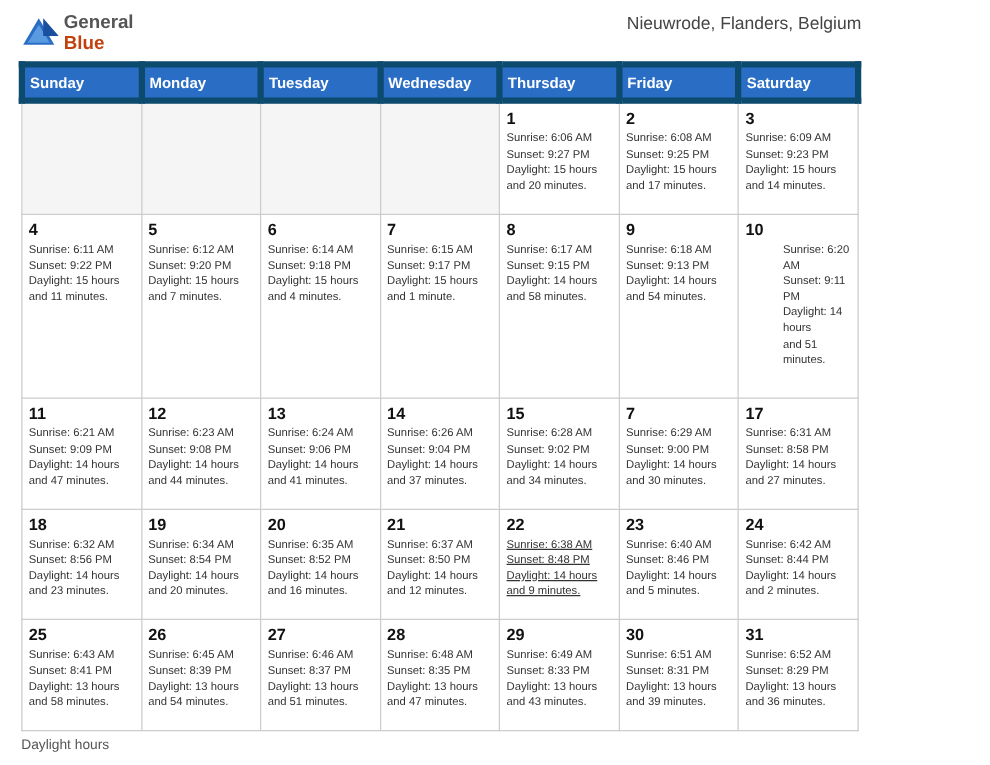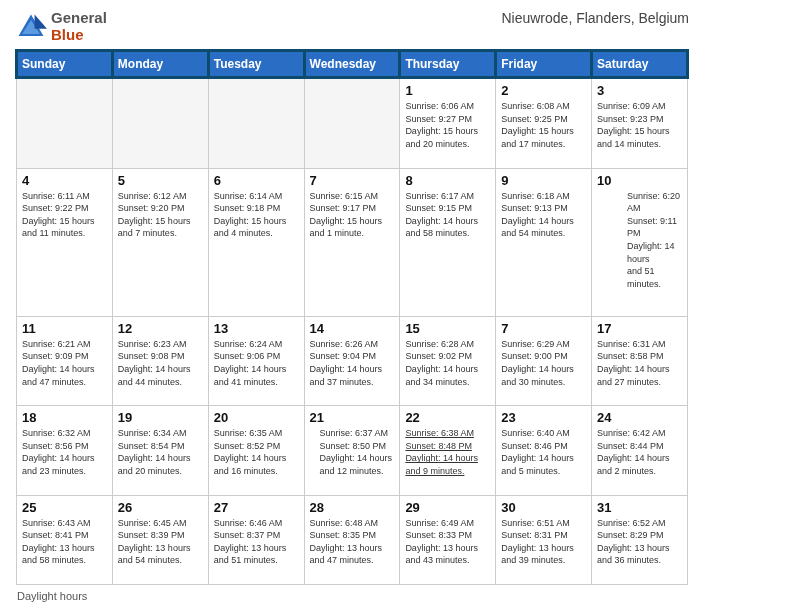--- a/index.html
+++ b/index.html
@@ -58,21 +58,21 @@
       border-collapse: collapse;
       flex: 1;
     }
     .calendar-table thead tr th {
       background: #2a6dc4;
       color: #fff;
       font-size: 12px;
       font-weight: bold;
       padding: 5px 4px;
       text-align: left;
-      border: 3px solid #0c4a6e;
+      border: 5px solid #0c4a6e;
     }
     .calendar-table tbody tr td {
       border: 1px solid #ccc;
       vertical-align: top;
       padding: 4px 5px;
       font-size: 9.5px;
       color: #222;
       width: calc(100% / 7);
       min-height: 80px;
       background: #fff;
@@ -279,21 +279,21 @@
           </td>
           <td>
             <div class="day-number">20</div>
             <div class="day-detail" style="white-space: pre-line;">Sunrise: 6:35 AM
 Sunset: 8:52 PM
 Daylight: 14 hours
 and 16 minutes.</div>
           </td>
           <td>
             <div class="day-number">21</div>
-            <div class="day-detail" style="white-space: pre-line; margin-left: 10px;">Sunrise: 6:37 AM
+            <div class="day-detail" style="white-space: pre-line;">Sunrise: 6:37 AM
 Sunset: 8:50 PM
 Daylight: 14 hours
 and 12 minutes.</div>
           </td>
           <td>
             <div class="day-number">22</div>
             <div class="day-detail" style="white-space: pre-line; text-decoration: underline;">Sunrise: 6:38 AM
 Sunset: 8:48 PM
 Daylight: 14 hours
 and 9 minutes.</div>

